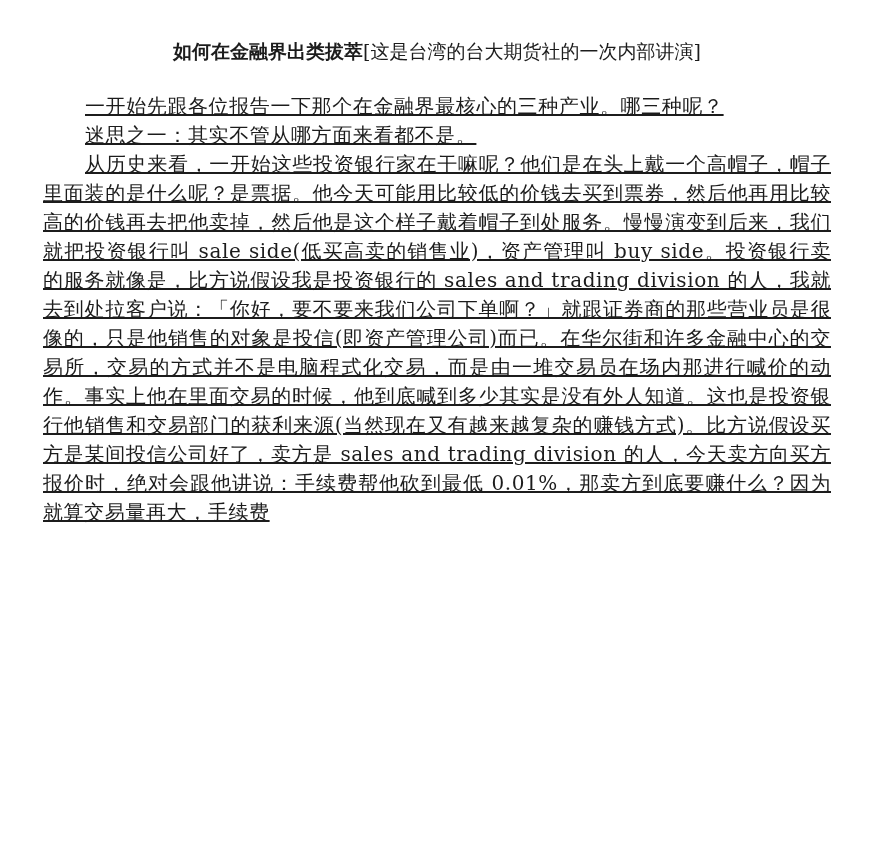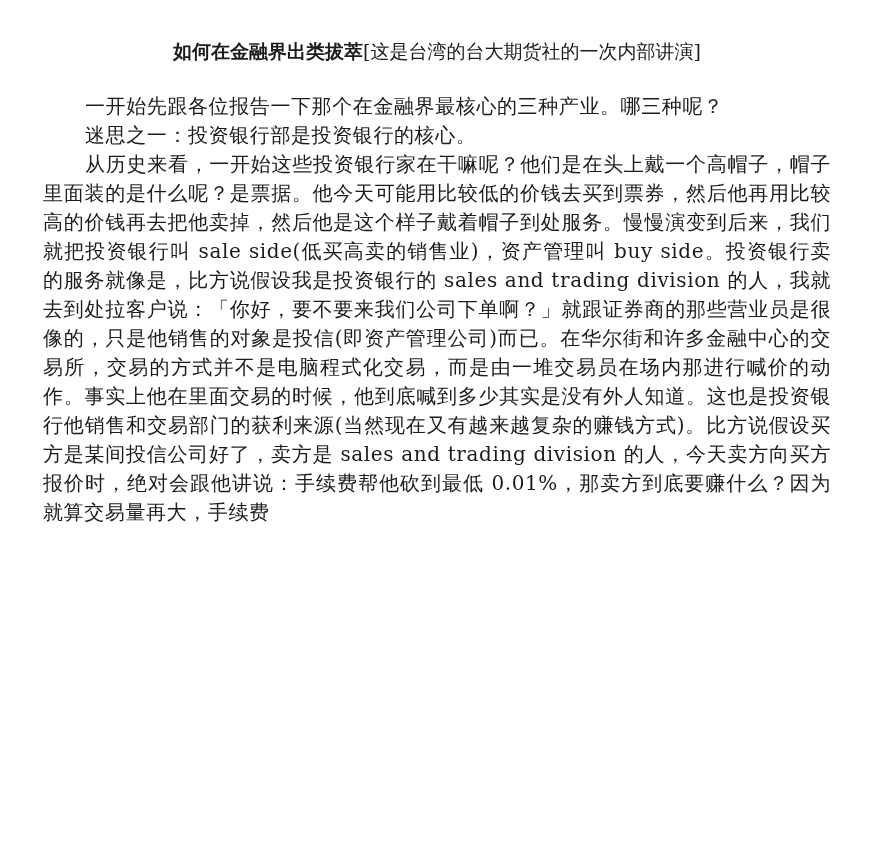--- a/index.html
+++ b/index.html
@@ -36,30 +36,31 @@
     margin: 0;
     font-size: 20px;
     line-height: 29px;
     letter-spacing: 0.6px;
     text-align: justify;
     text-justify: inter-ideograph;
     word-break: break-word;
   }
   .para.indent {
     text-indent: 2.1em;
+    text-decoration: underline;
   }
 </style>
 </head>
 <body>
 
 <div class="doc-page">
 
   <div class="doc-title"><span class="title-main">如何在金融界出类拔萃</span><span class="title-note">[这是台湾的台大期货社的一次内部讲演]</span></div>
 
   <p class="para indent">一开始先跟各位报告一下那个在金融界最核心的三种产业。哪三种呢？</p>
 
 
-  <p class="para indent">迷思之一：投资银行部是投资银行的核心。</p>
+  <p class="para indent">迷思之一：其实不管从哪方面来看都不是。</p>
 
 
   <p class="para indent">从历史来看，一开始这些投资银行家在干嘛呢？他们是在头上戴一个高帽子，帽子里面装的是什么呢？是票据。他今天可能用比较低的价钱去买到票券，然后他再用比较高的价钱再去把他卖掉，然后他是这个样子戴着帽子到处服务。慢慢演变到后来，我们就把投资银行叫 sale side(低买高卖的销售业)，资产管理叫 buy side。投资银行卖的服务就像是，比方说假设我是投资银行的 sales and trading division 的人，我就去到处拉客户说：「你好，要不要来我们公司下单啊？」就跟证券商的那些营业员是很像的，只是他销售的对象是投信(即资产管理公司)而已。在华尔街和许多金融中心的交易所，交易的方式并不是电脑程式化交易，而是由一堆交易员在场内那进行喊价的动作。事实上他在里面交易的时候，他到底喊到多少其实是没有外人知道。这也是投资银行他销售和交易部门的获利来源(当然现在又有越来越复杂的赚钱方式)。比方说假设买方是某间投信公司好了，卖方是 sales and trading division 的人，今天卖方向买方报价时，绝对会跟他讲说：手续费帮他砍到最低 0.01%，那卖方到底要赚什么？因为就算交易量再大，手续费</p>
 
 </div>
 
 </body></html>

